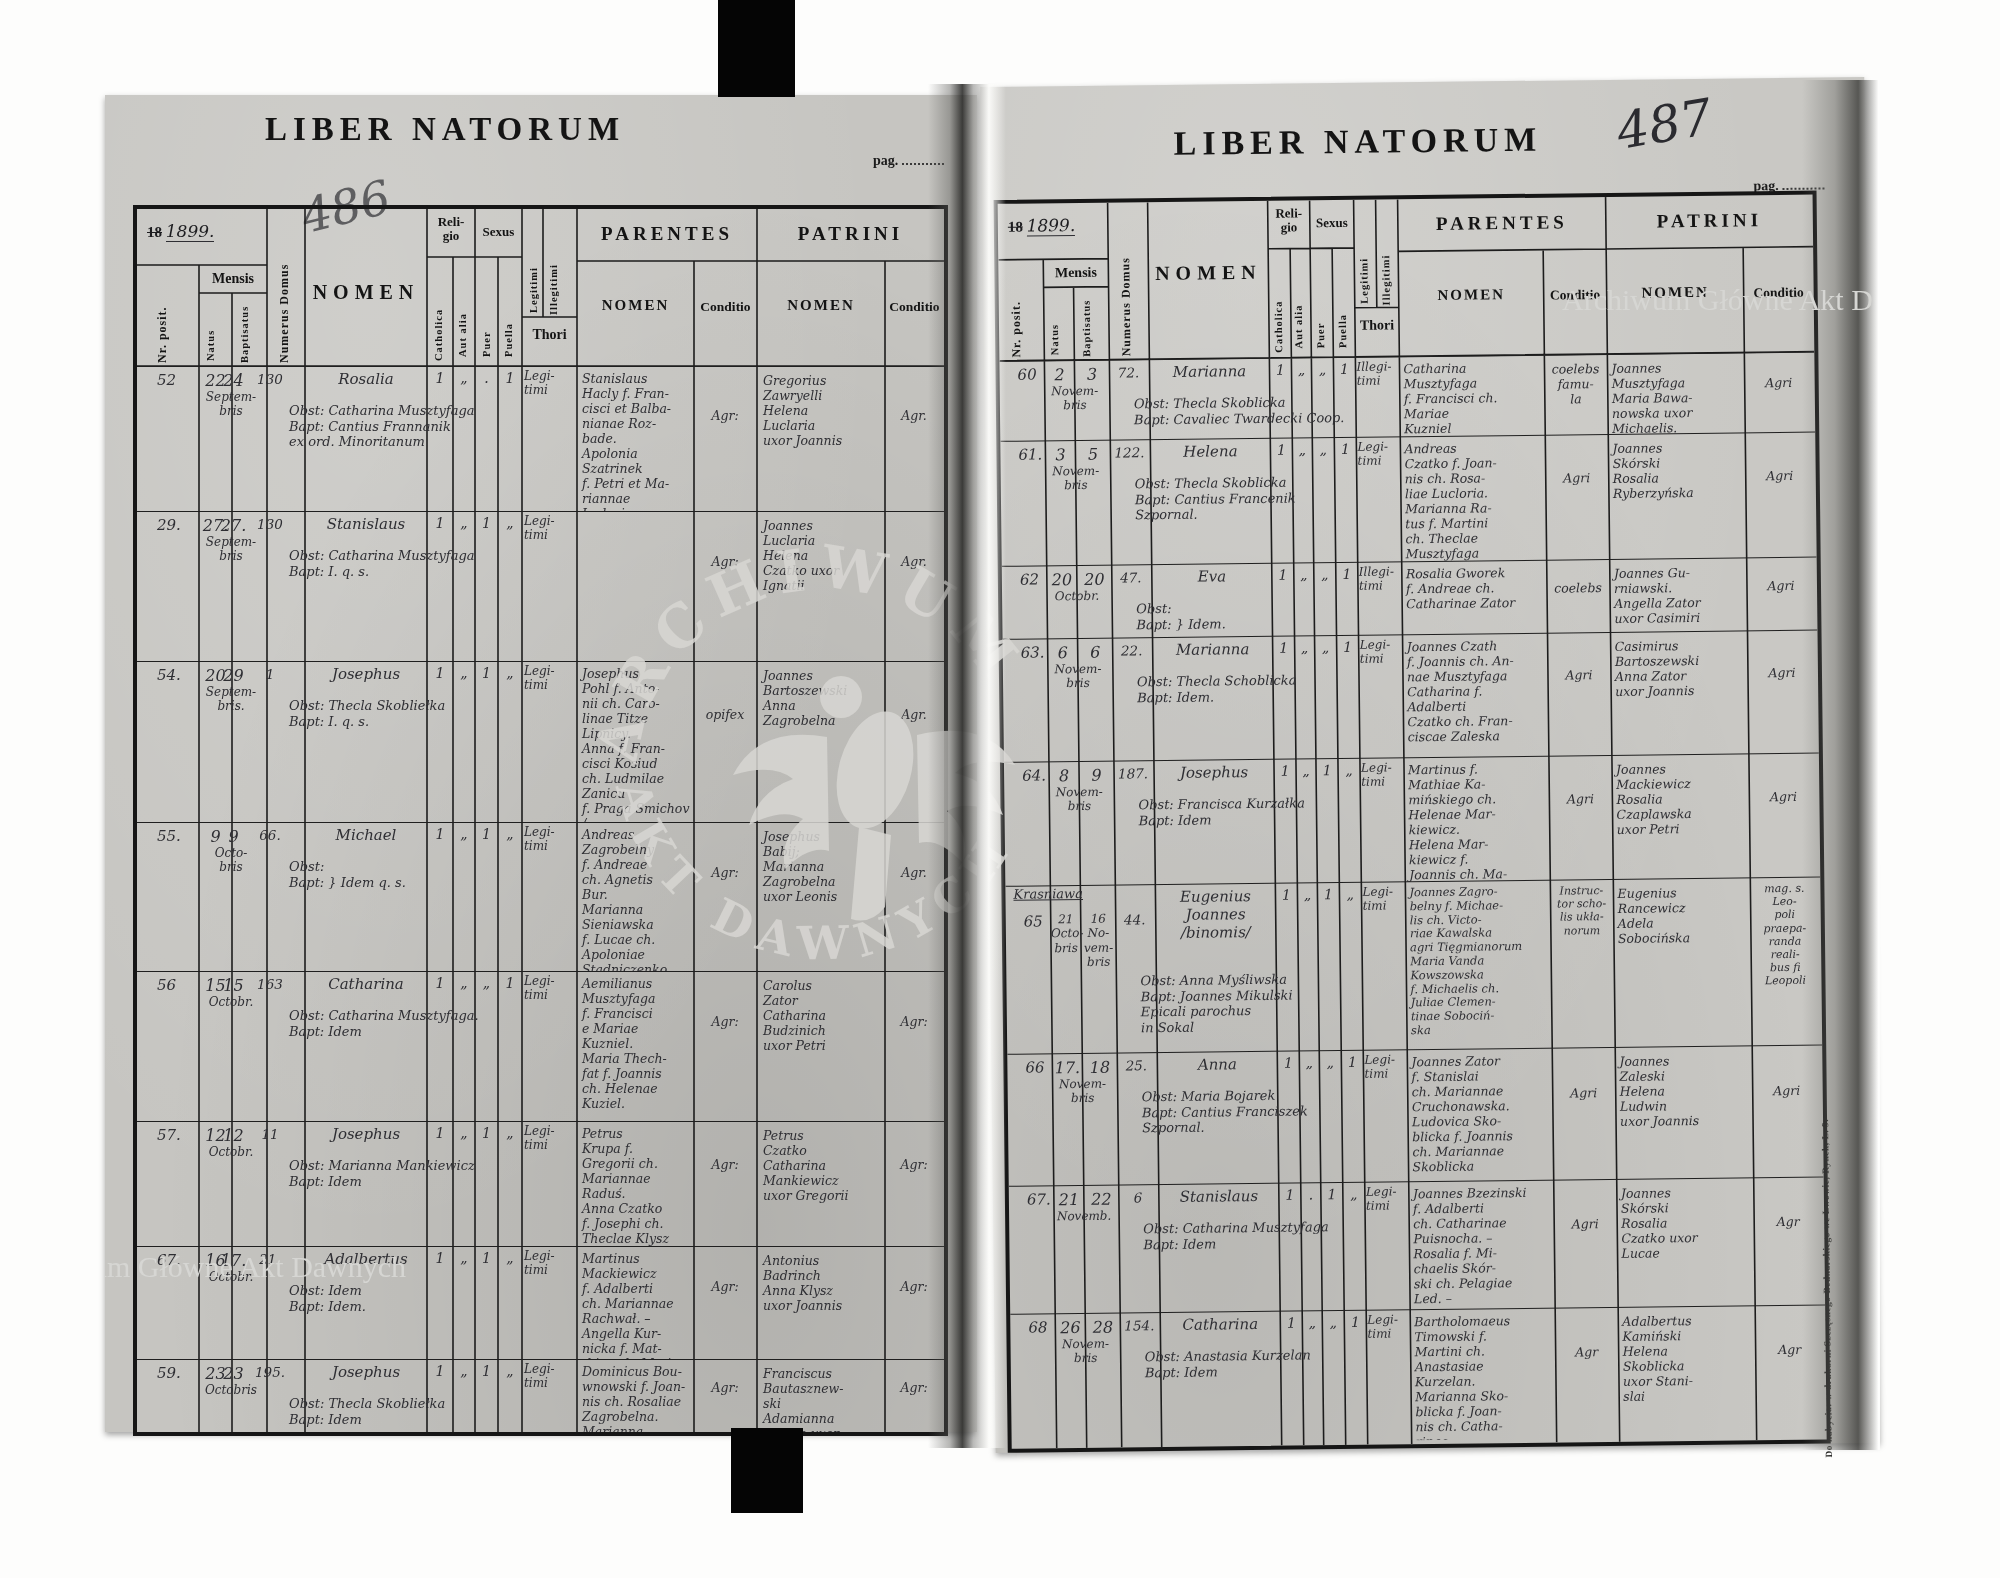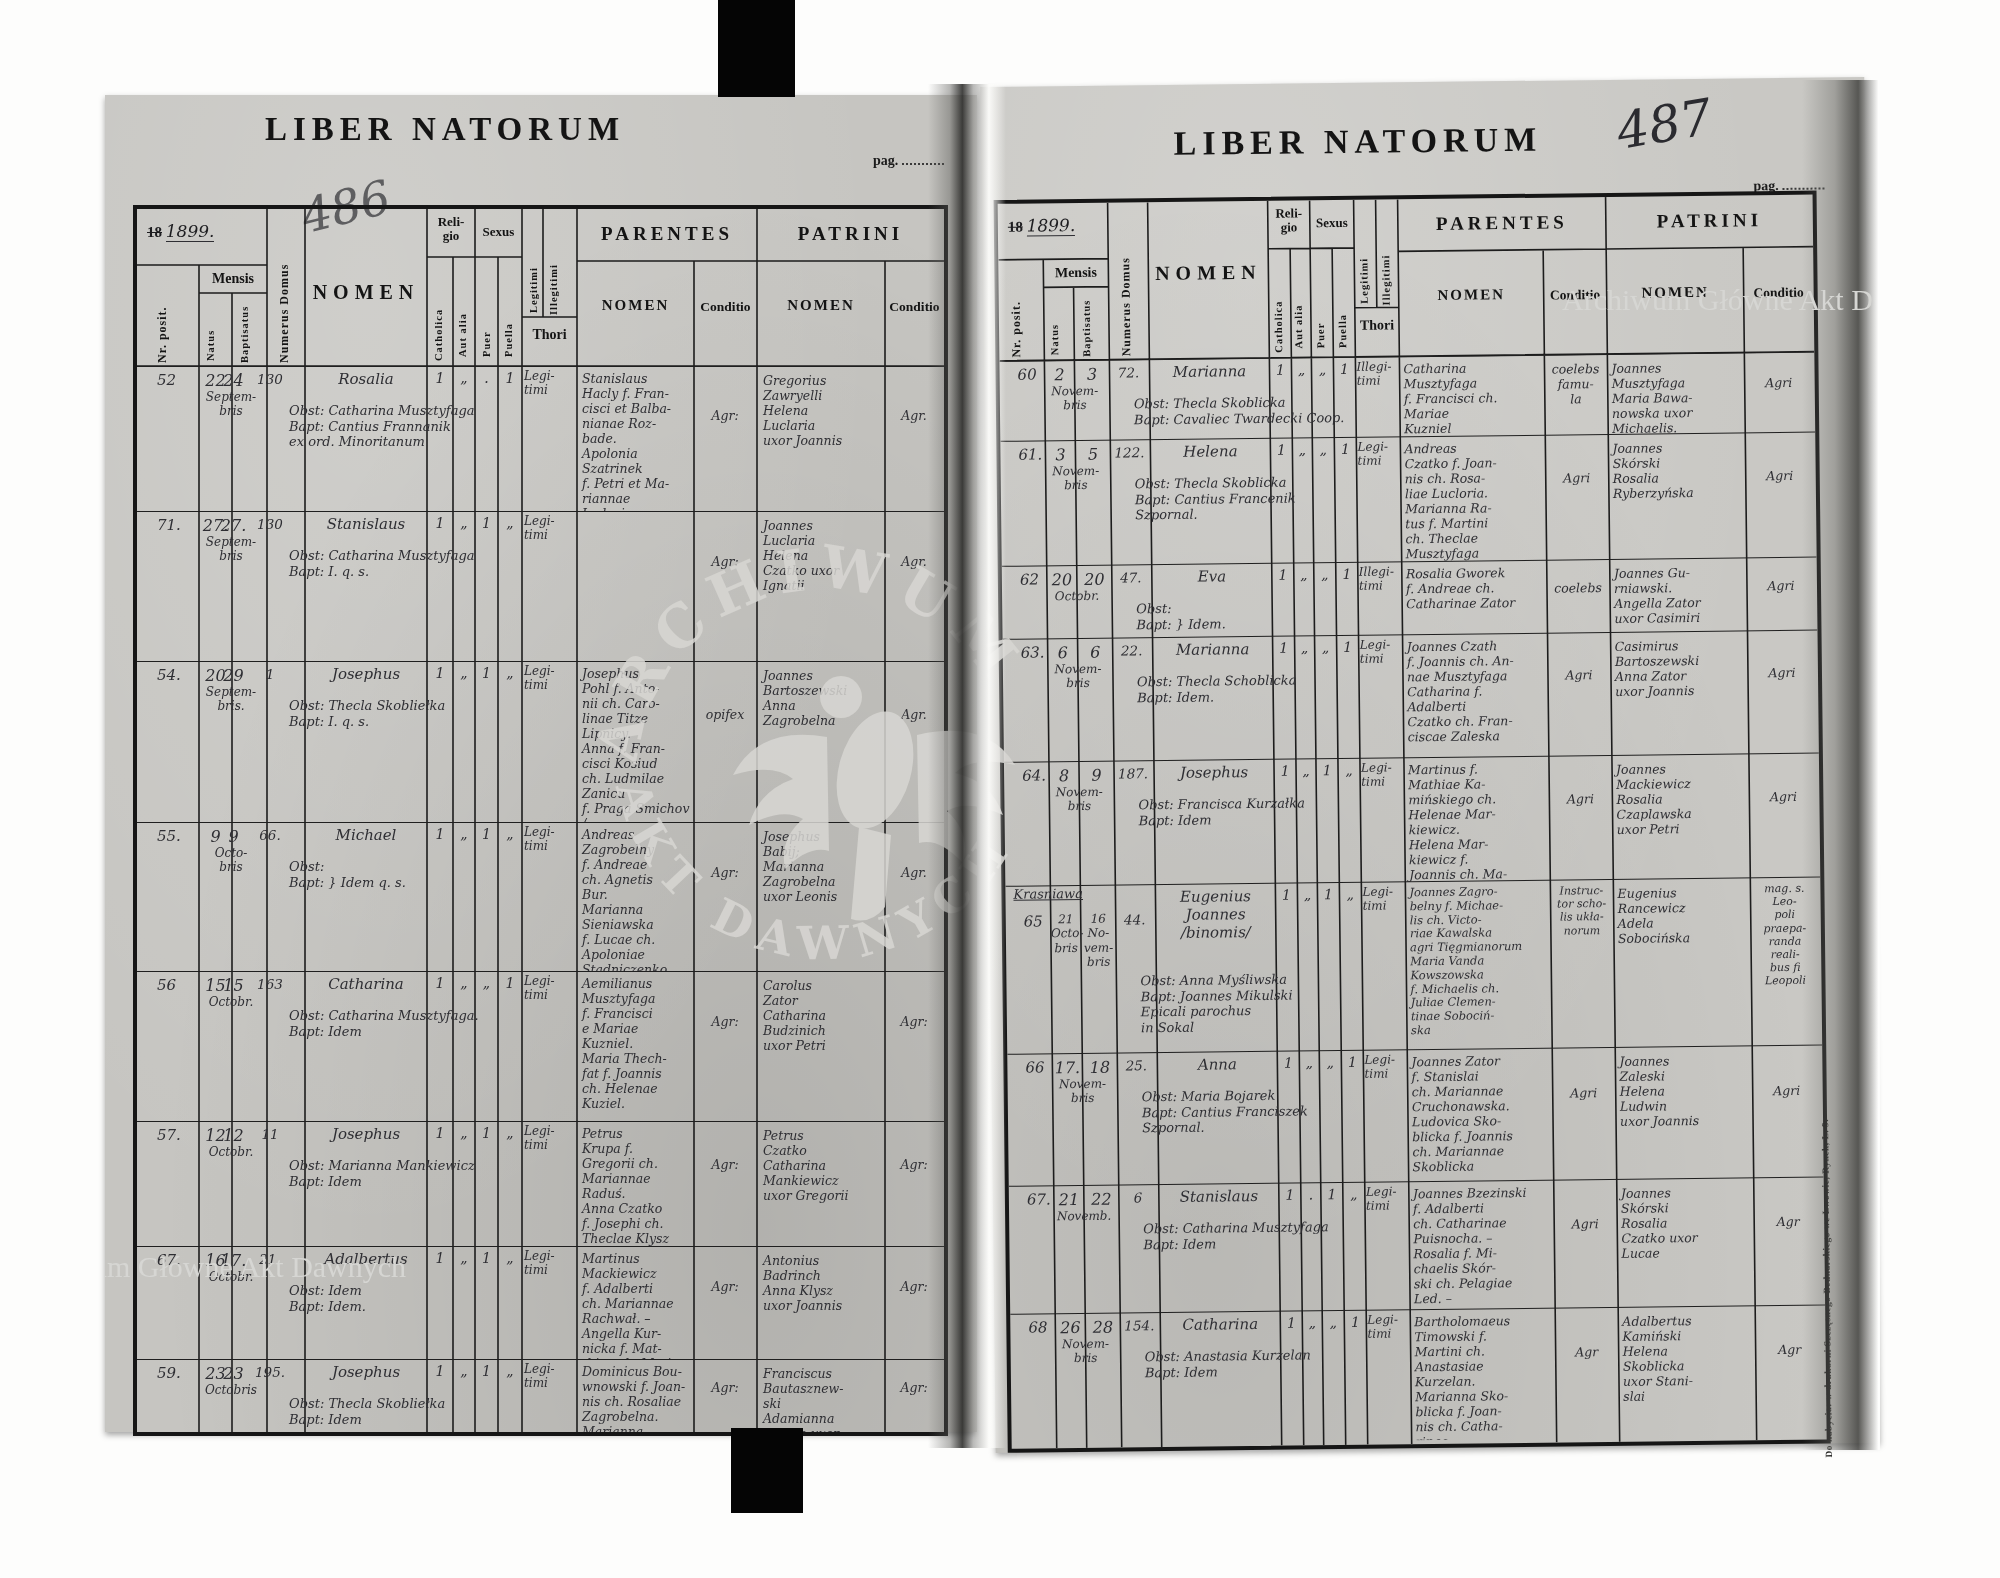--- a/index.html
+++ b/index.html
@@ -153,21 +153,21 @@
 riannae Ludaviae</span>
         <span class="hw pc">Agr:</span>
         <span class="hw f">Gregorius
 Zawryelli
 Helena
 Luclaria
 uxor Joannis</span>
         <span class="hw fc">Agr.</span>
       </div>
       <div class="row" style="top:302px;height:150px">
-        <span class="hw n">71.</span>
+        <span class="hw n">29.</span>
         <span class="hw a">27.</span>
         <span class="hw b">27.</span>
         <span class="hw m">Septem-
 bris</span>
         <span class="hw h">130</span>
         <span class="hw q">Stanislaus</span>
         <span class="hw w">Obst: Catharina Musztyfaga
 Bapt: I. q. s.</span>
         <span class="hw c c1">1</span>
         <span class="hw c c2">„</span>

